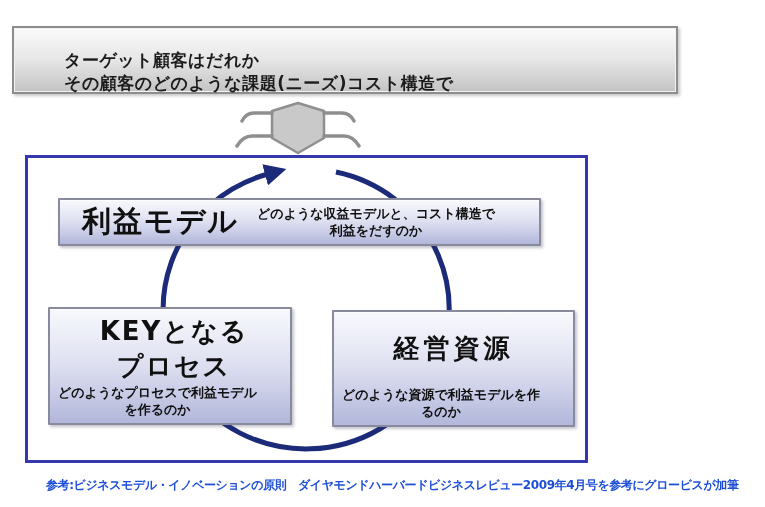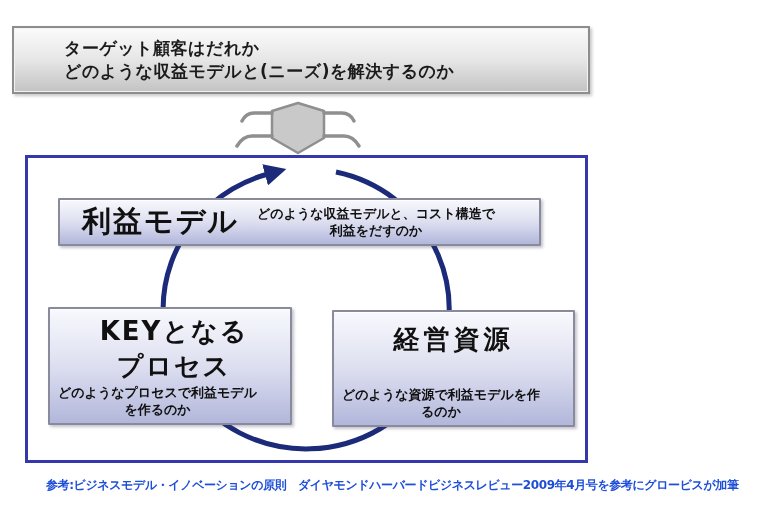--- a/index.html
+++ b/index.html
@@ -5,25 +5,25 @@
   html,body{margin:0;padding:0;}
   body{
     width:765px;height:507px;background:#ffffff;
     font-family:"DejaVu Sans",sans-serif;
     -webkit-font-smoothing:antialiased;
   }
   .stage{position:relative;width:765px;height:507px;overflow:hidden;background:#fff;}
 
   
   .top-box{
-    position:absolute;left:12px;top:26px;width:578px;height:68px;
+    position:absolute;left:12px;top:26px;width:666px;height:68px;
     box-sizing:border-box;border:2px solid #8d8d8d;
     background:linear-gradient(180deg,#fbfbfb 0%,#e6e6e6 50%,#c3c3c3 100%);
     box-shadow:2px 2px 3px rgba(0,0,0,0.22), inset 0 0 0 1px #f2f2f2;
-    padding:9px 0 0 50px;
+    padding:21px 0 0 50px;
   }
   .top-line{
     font-size:17px;font-weight:bold;color:#1b1b1b;
     line-height:23px;letter-spacing:0.5px;white-space:nowrap;
   }
 
   
   .main-frame{
     position:absolute;left:25px;top:155px;width:563px;height:308px;
     box-sizing:border-box;border:3px solid #3538ad;background:#ffffff;
@@ -50,38 +50,38 @@
 
   .panel-process{left:48px;top:307px;width:244px;height:118px;text-align:center;padding-left:8px;}
   .panel-process .big{
     display:block;font-size:26px;font-weight:bold;letter-spacing:2px;line-height:35px;
   }
   .panel-process .big-wrap{margin-top:5px;}
   .panel-bottom-desc{position:absolute;left:8px;bottom:5px;}
 
   .panel-resource{left:332px;top:310px;width:243px;height:117px;}
   .panel-resource .big{
-    display:block;text-align:center;font-size:26px;font-weight:bold;letter-spacing:4px;margin-top:10px;
+    display:block;text-align:center;font-size:26px;font-weight:bold;letter-spacing:4px;margin-top:19px;
   }
 
   
   .caption{
     position:absolute;left:46px;top:477px;width:714px;
     font-size:12px;font-weight:bold;color:#1d4ed8;
     letter-spacing:-0.4px;white-space:nowrap;
   }
 </style>
 </head>
 <body>
 
 <div class="stage">
 
   <div class="top-box">
     <div class="top-line">ターゲット顧客はだれか</div>
-    <div class="top-line">どのような収益モデルと(ニーズ)を解決するのか</div>
+    <div class="top-line">その顧客のどのような課題(ニーズ)コスト構造で</div>
   </div>
 
   <div class="main-frame"></div>
 
   <svg class="deco" viewBox="0 0 765 507" xmlns="http://www.w3.org/2000/svg">
     <defs>
       <marker id="ah" markerWidth="5" markerHeight="4.4" refX="0.6" refY="2.2" orient="auto" markerUnits="strokeWidth">
         <path d="M0,0 L4.4,2.2 L0,4.4 Z" fill="#1c2a7a"></path>
       </marker>
     </defs>

